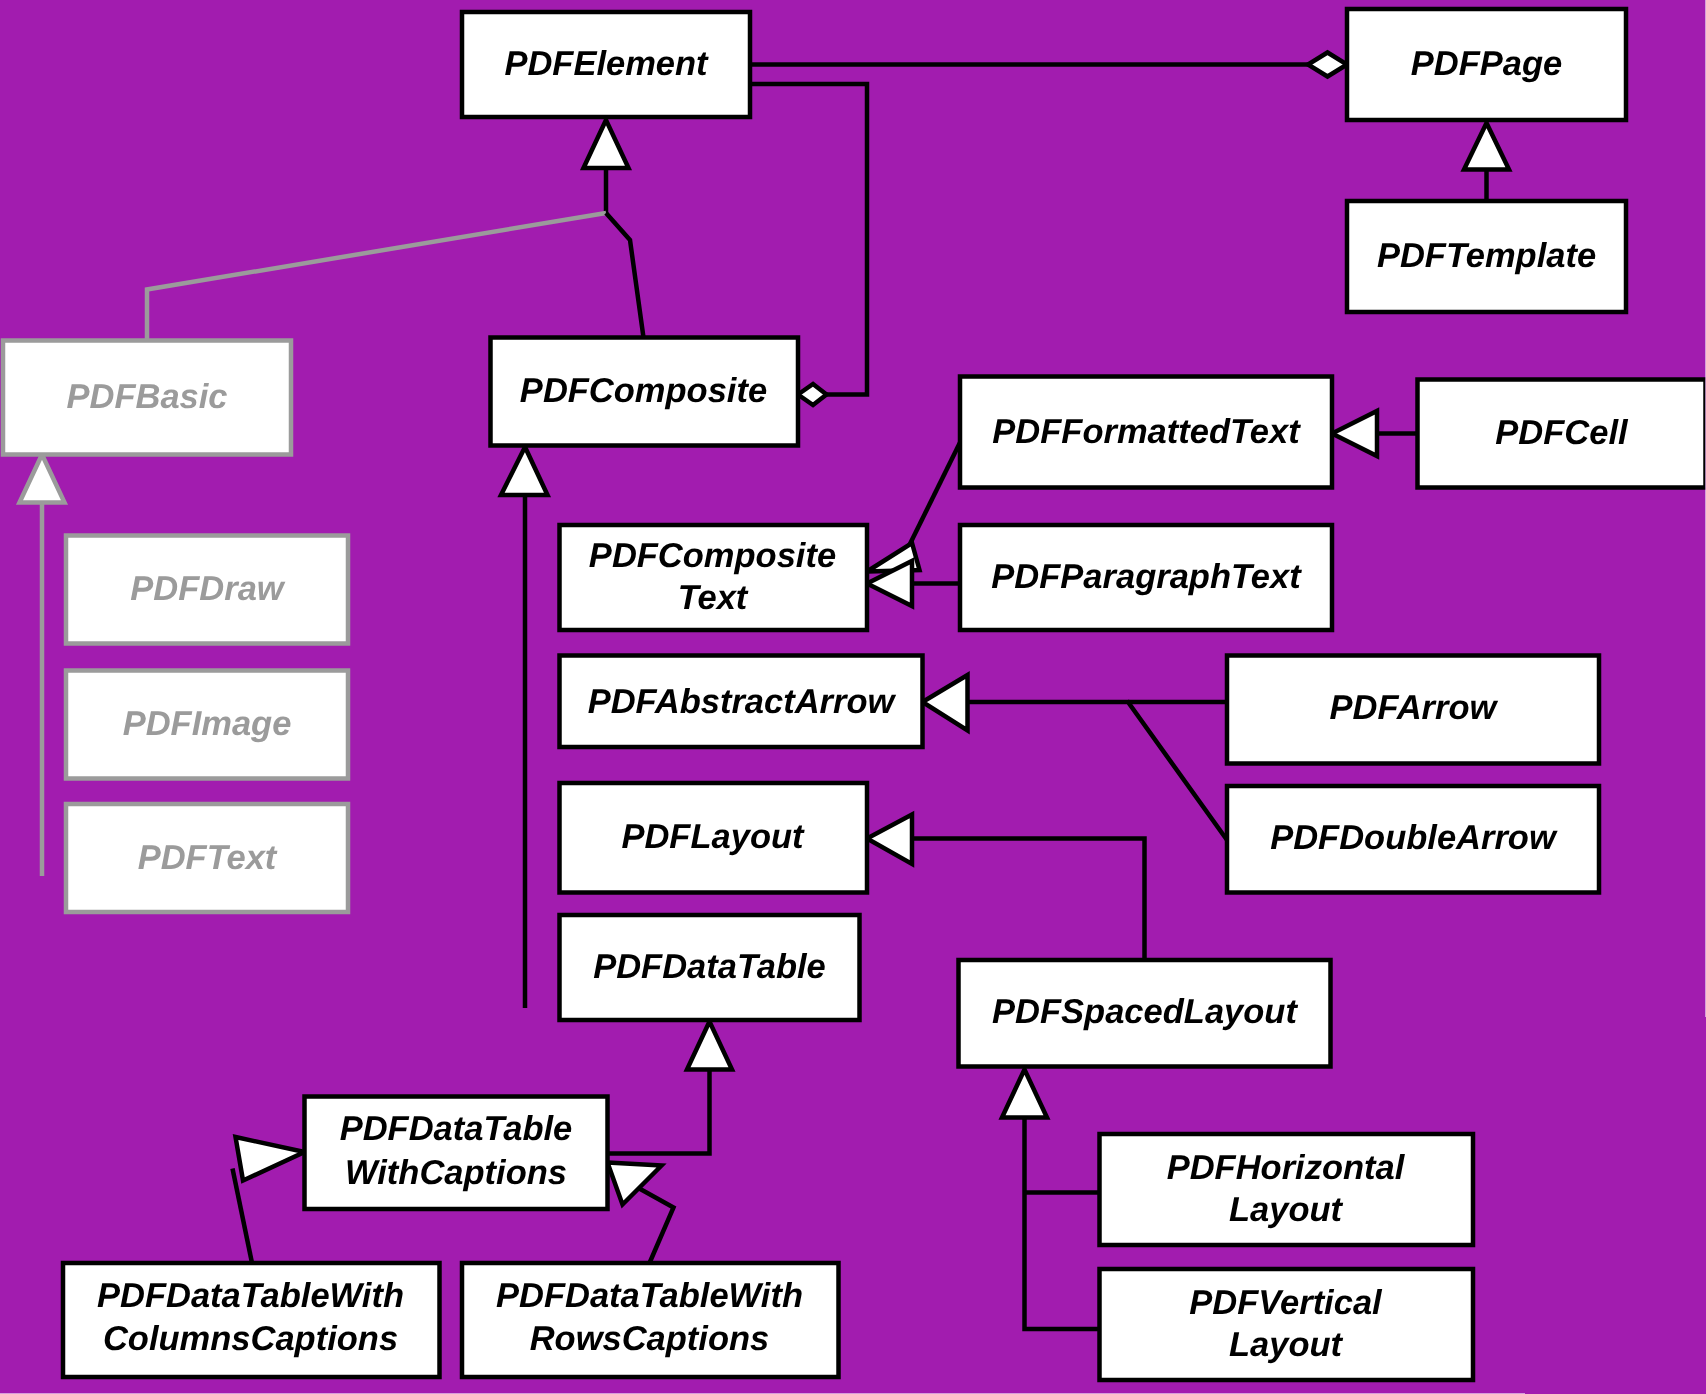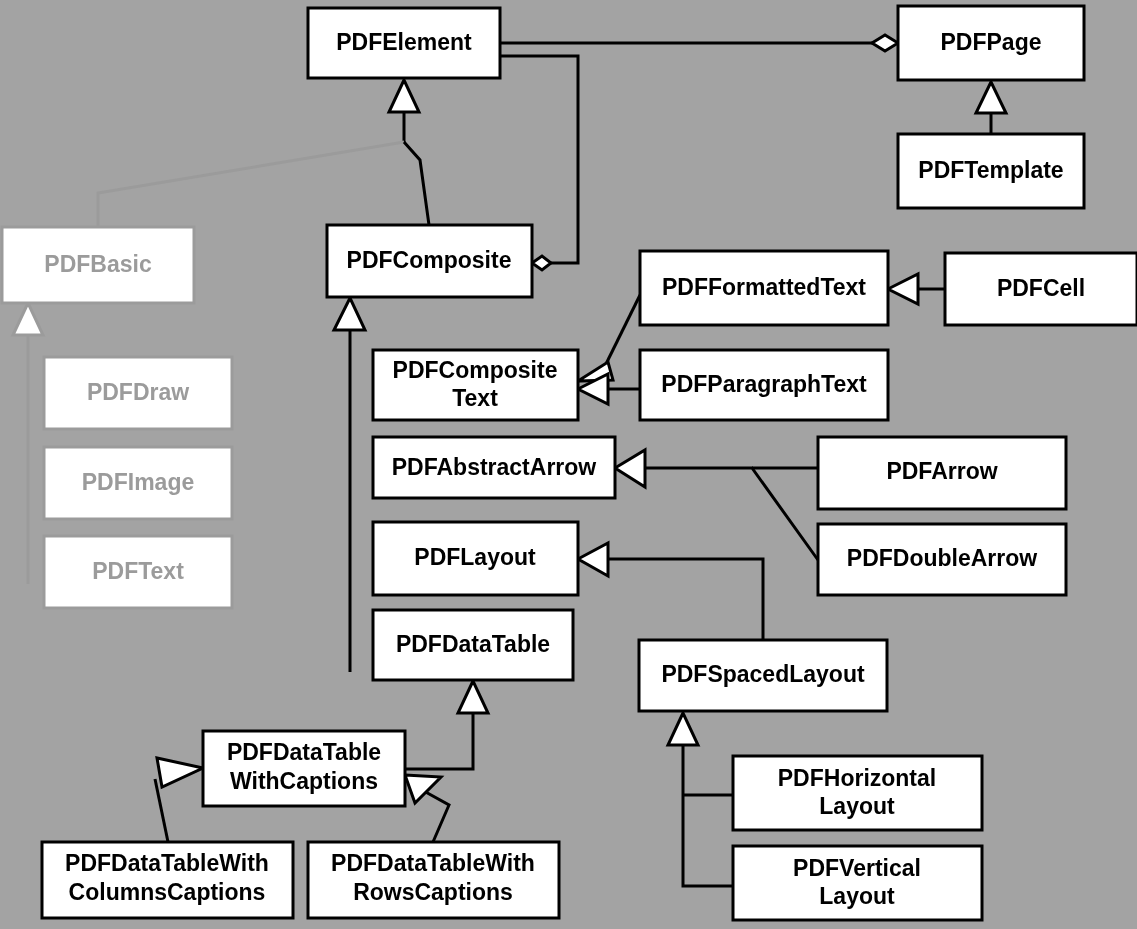--- a/index.html
+++ b/index.html
@@ -4,22 +4,23 @@
 <style>
   html, body {
     margin: 0;
     padding: 0;
     background: #ffffff;
   }
   #diagram-root {
     position: relative;
     width: 1137px;
     height: 929px;
-    background: #a3a3a3;
+    background: #a21caf;
     font-family: "Liberation Sans", sans-serif;
+    font-style: italic;
   }
   svg#uml-canvas {
     display: block;
     width: 1137px;
     height: 929px;
   }
   .cls-box {
     fill: #ffffff;
     stroke: #000000;
     stroke-width: 3;

